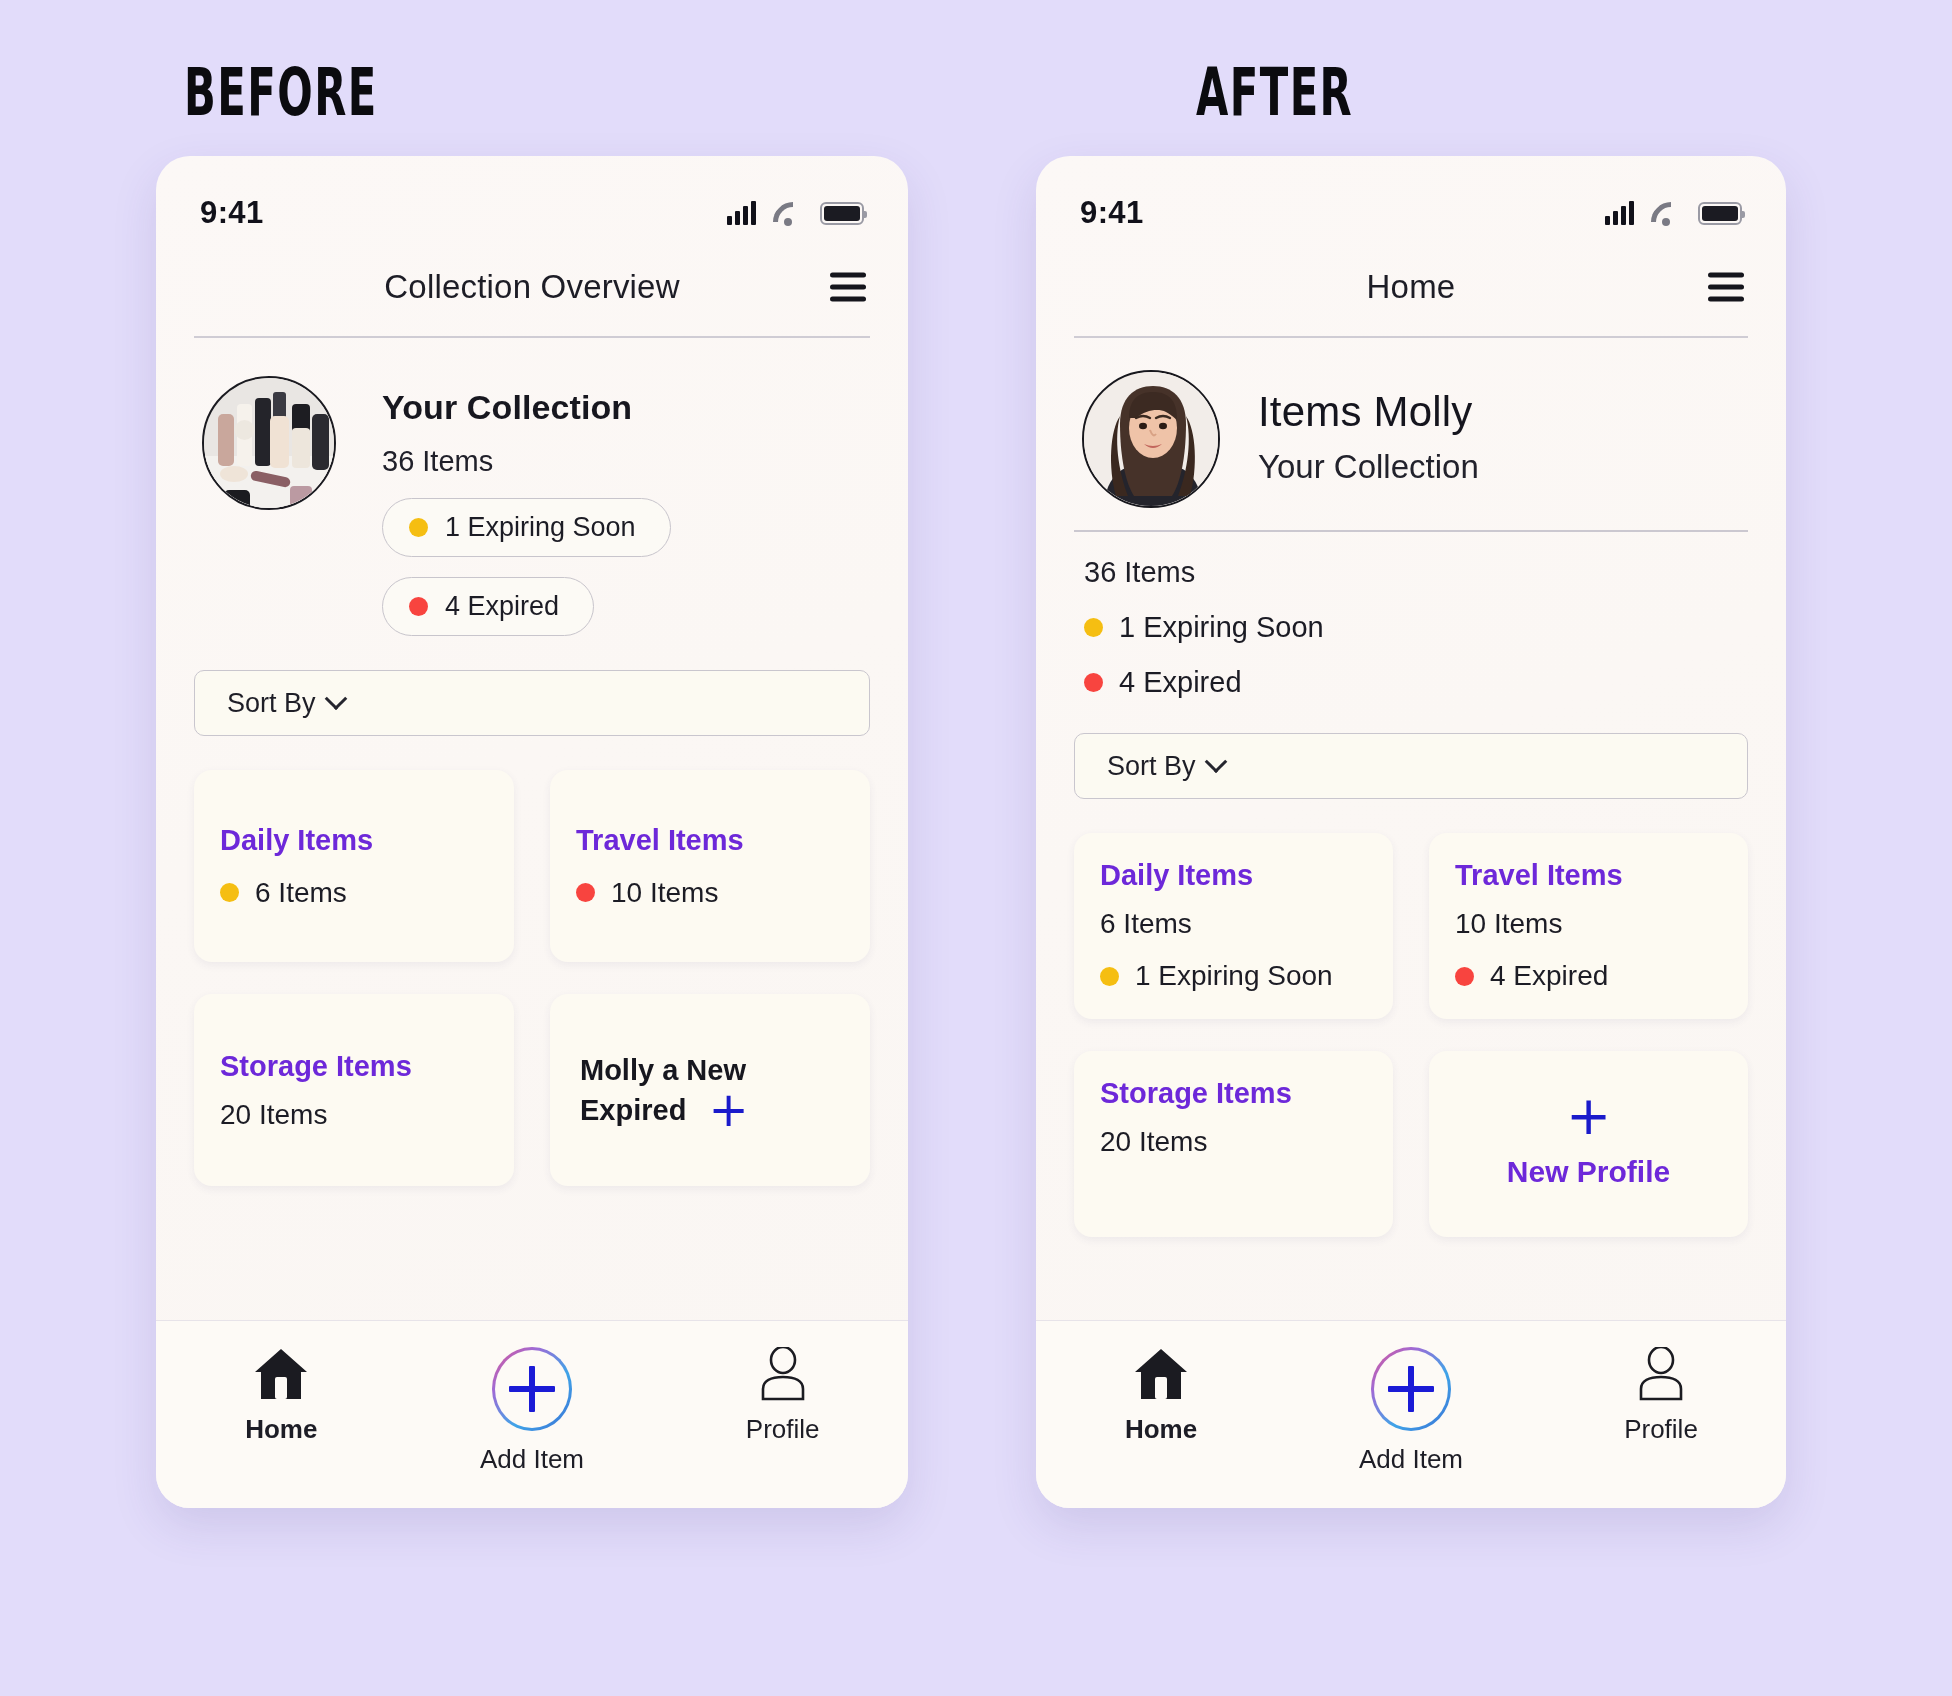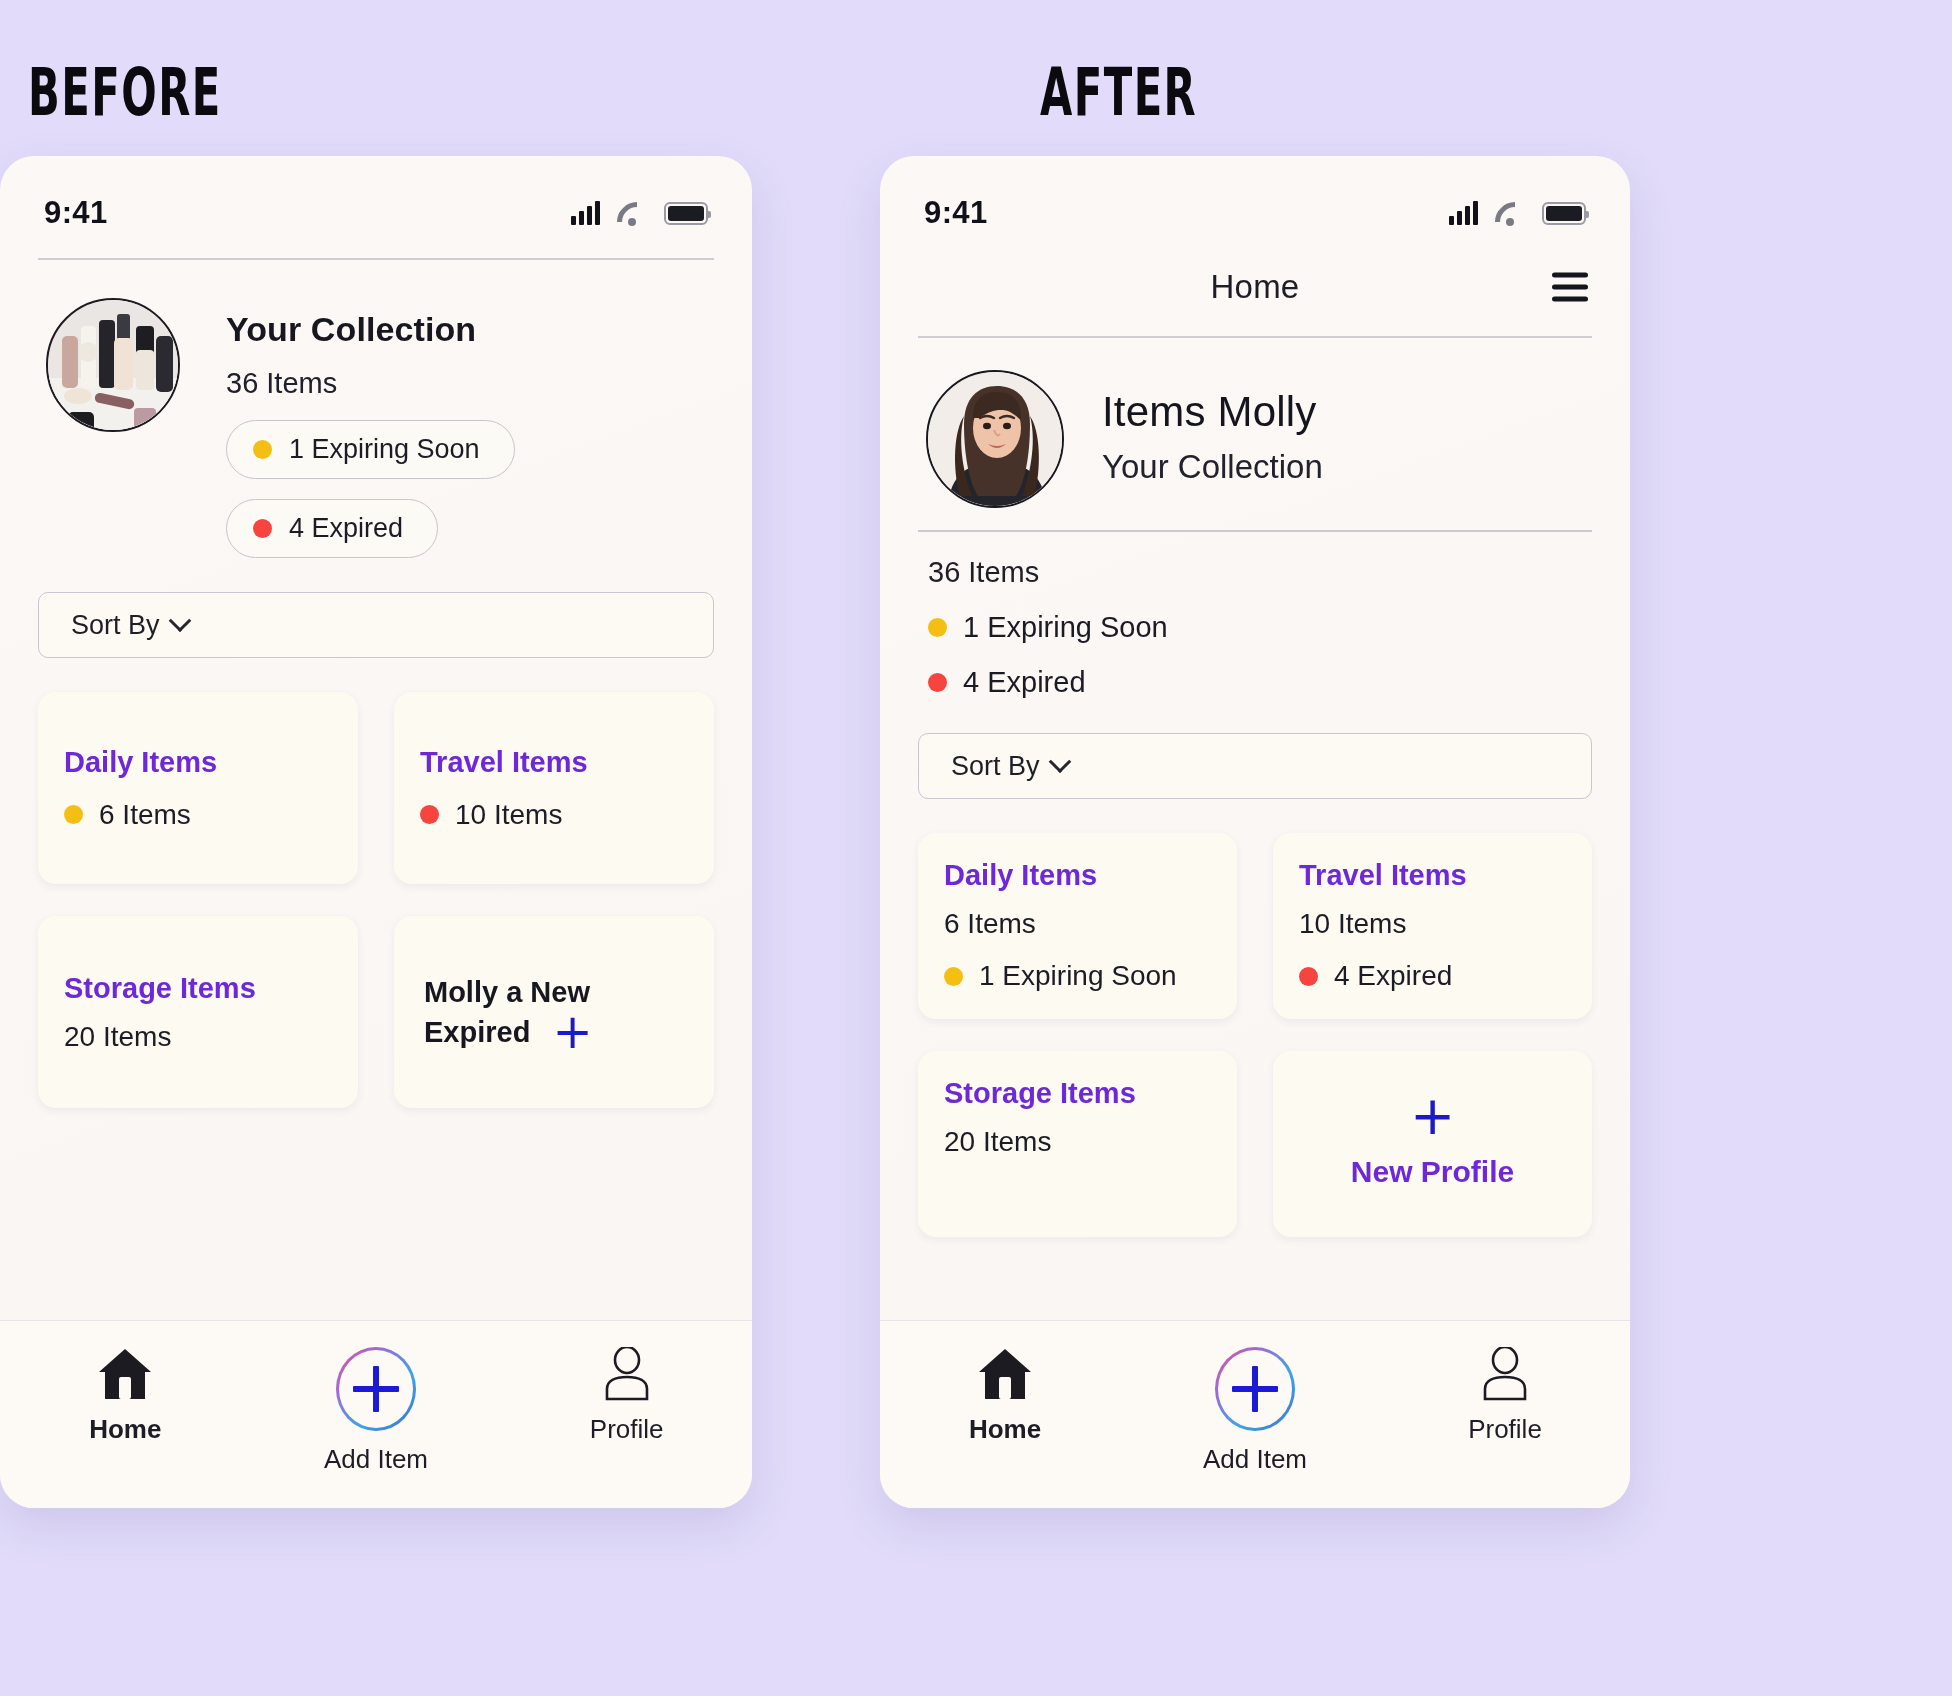--- a/index.html
+++ b/index.html
@@ -13,21 +13,21 @@
   body {
     background: #E2DCFA;
     font-family: "Liberation Sans", sans-serif;
     position: relative;
   }
 
   .stage {
     position: absolute;
     inset: 0;
     display: flex;
-    justify-content: flex-start;
+    justify-content: center;
     gap: 120px;
     padding-top: 56px;
     border-radius: 22px;
   }
 
   .panel { width: 760px; position: relative; }
 
   .panel-label {
     font-family: "DejaVu Sans", sans-serif;
     font-weight: 700;
@@ -419,20 +419,28 @@
                 <i></i>
                 <i></i>
               </div>
             <div class="wifi"></div>
             <div class="battery">
                 <div class="lvl"></div>
               </div>
           </div>
         </div>
 
+        <div class="appbar">
+          <div class="appbar-title">Collection Overview</div>
+          <div class="hamburger">
+            <span></span>
+              <span></span>
+              <span></span>
+          </div>
+        </div>
         <div class="divider"></div>
 
         <div class="collection">
           <div class="coll-photo">
             <svg viewBox="0 0 134 134" width="134" height="134" aria-hidden="true">
               <defs>
                   <clipPath id="cp1">
                     <circle cx="67" cy="67" r="67"></circle>
                   </clipPath>
                 </defs>

